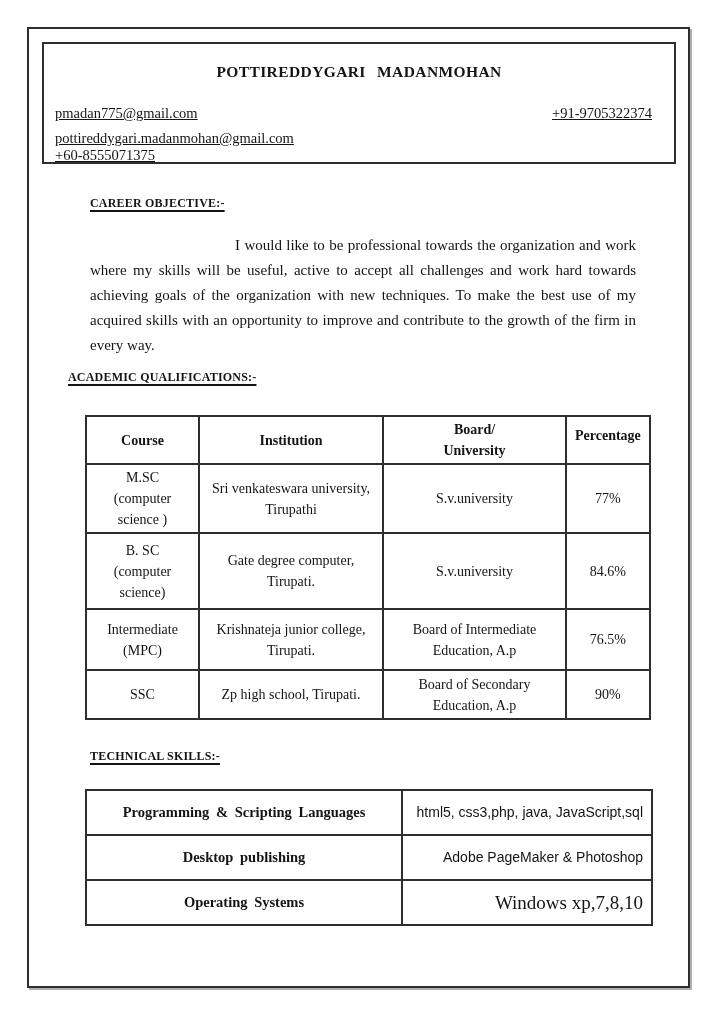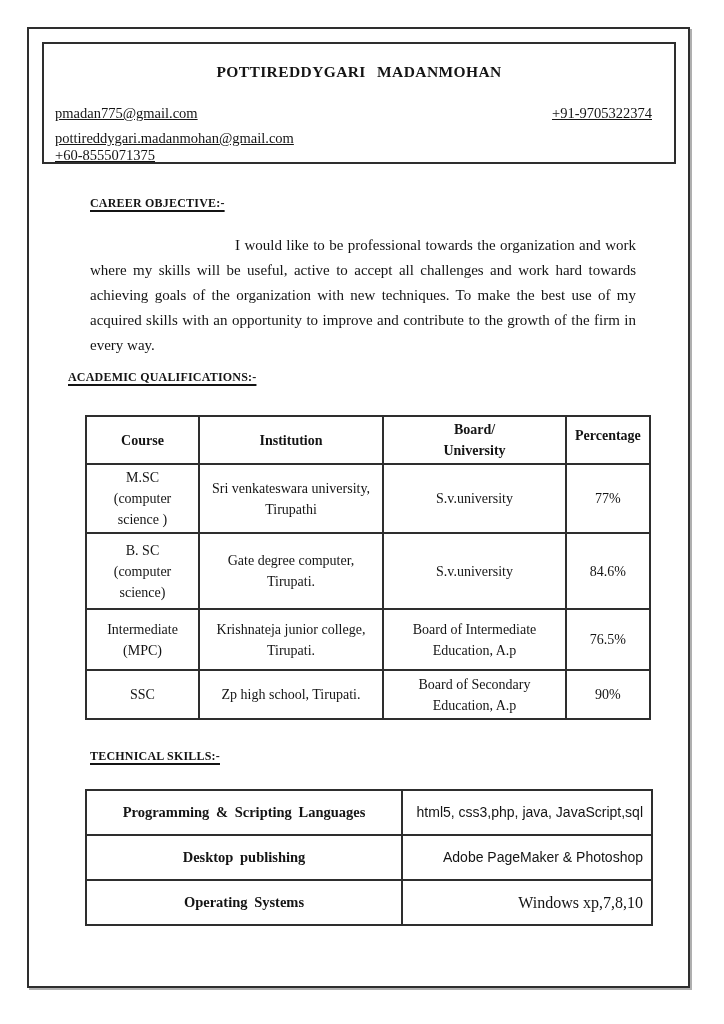--- a/index.html
+++ b/index.html
@@ -98,21 +98,21 @@
   .tech-table { margin-top: 25px; }
   .tech-table td { height: 45px; }
   .tech-label {
     width: 316px;
     font-weight: bold;
     font-size: 14.5px;
     word-spacing: 3px;
   }
   .tech-value { width: 250px; text-align: right; }
   .tech-value.sans { font-family: "Liberation Sans", sans-serif; font-size: 14px; }
-  .tech-value.serif { font-family: "Liberation Serif", serif; font-size: 16px; border-radius: 16px; }
+  .tech-value.serif { font-family: "Liberation Serif", serif; font-size: 19px; border-radius: 16px; }
 </style>
 </head>
 <body>
 
 <div class="page-frame">
 
   <div class="header-box">
     <div class="name">POTTIREDDYGARI MADANMOHAN</div>
     <div class="contact-row first">
       <span>pmadan775@gmail.com</span>

